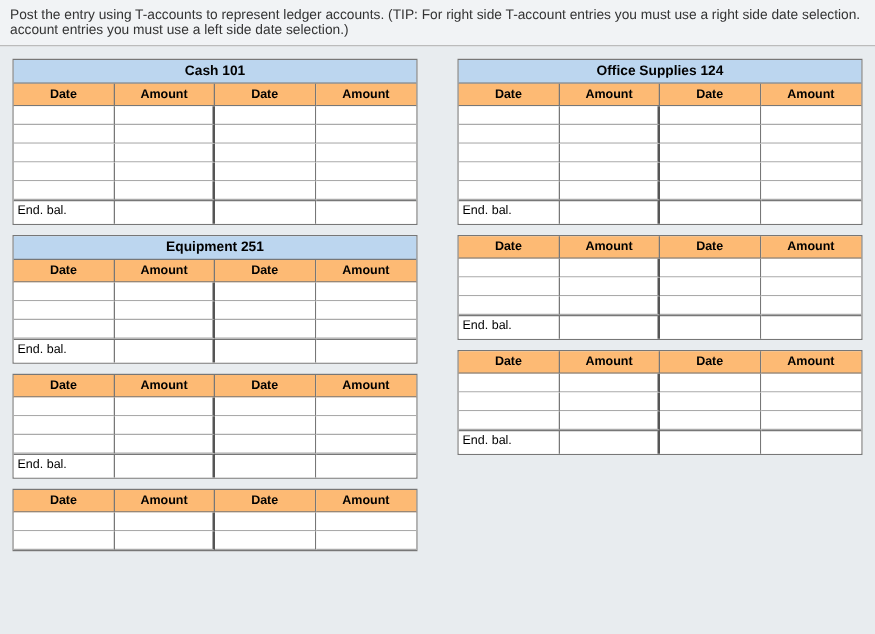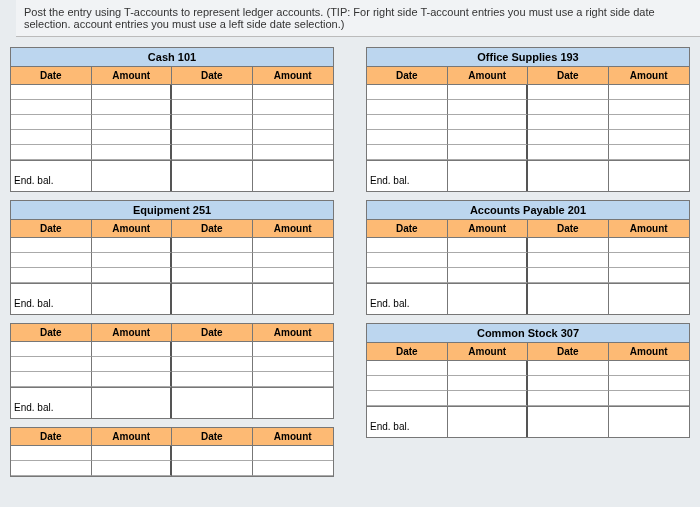--- a/index.html
+++ b/index.html
@@ -10,21 +10,20 @@
     width: 700px;
     height: 507px;
     overflow: hidden;
   }
   .instructions {
     padding: 6px 8px;
     font-size: 11px;
     color: #333;
     border-bottom: 1px solid #bbb;
     background: #f1f3f5;
-    margin-left: 16px;
   }
   .worksheet {
     display: flex;
     gap: 32px;
     padding: 10px 10px 0 10px;
   }
   .col { flex: 1; }
   .t-account {
     margin-bottom: 8px;
     border: 1px solid #777;
@@ -57,21 +56,21 @@
     border-right: 1px solid #777;
     border-bottom: 1px solid #aaa;
     background: #fff;
   }
   .t-row > div:last-child { border-right: none;}
   .t-row > div:nth-child(2) { border-right: 2px solid #555; }
   .t-end > div {
     height: 16px;
     font-size: 10px;
     padding-left: 3px;
-    padding-top: 14px;
+    padding-top: 2px;
     border-right: 1px solid #777;
     border-top: 1px solid #777;
     background: #fff;
   }
   .t-end > div:last-child { border-right: none;}
   .t-end > div:nth-child(2) { border-right: 2px solid #555; }
 </style>
 </head>
 <body>
 
@@ -205,99 +204,97 @@
         <div class="t-row">
           <div></div>
           <div></div>
           <div></div>
           <div></div>
         </div>
       </div>
     </div>
   <div class="col" id="col-right">
       <div class="t-account">
-        <div class="t-title">Office Supplies 193</div>
-        <div class="t-head">
-          <div>Date</div>
-          <div>Amount</div>
-          <div>Date</div>
-          <div>Amount</div>
-        </div>
-        <div class="t-row">
-          <div></div>
-          <div></div>
-          <div></div>
-          <div></div>
-        </div>
-        <div class="t-row">
-          <div></div>
-          <div></div>
-          <div></div>
-          <div></div>
-        </div>
-        <div class="t-row">
-          <div></div>
-          <div></div>
-          <div></div>
-          <div></div>
-        </div>
-        <div class="t-row">
-          <div></div>
-          <div></div>
-          <div></div>
-          <div></div>
-        </div>
-        <div class="t-row">
-          <div></div>
-          <div></div>
-          <div></div>
-          <div></div>
-        </div>
-        <div class="t-end">
-          <div>End. bal.</div>
-          <div></div>
-          <div></div>
-          <div></div>
-        </div>
-      </div>
-      <div class="t-account">
-        <div class="t-title">Accounts Payable 201</div>
-        <div class="t-head">
-          <div>Date</div>
-          <div>Amount</div>
-          <div>Date</div>
-          <div>Amount</div>
-        </div>
-        <div class="t-row">
-          <div></div>
-          <div></div>
-          <div></div>
-          <div></div>
-        </div>
-        <div class="t-row">
-          <div></div>
-          <div></div>
-          <div></div>
-          <div></div>
-        </div>
-        <div class="t-row">
-          <div></div>
-          <div></div>
-          <div></div>
-          <div></div>
-        </div>
-        <div class="t-end">
-          <div>End. bal.</div>
-          <div></div>
-          <div></div>
-          <div></div>
-        </div>
-      </div>
-      <div class="t-account">
-        <div class="t-title">Common Stock 307</div>
+        <div class="t-title">Office Supplies 124</div>
+        <div class="t-head">
+          <div>Date</div>
+          <div>Amount</div>
+          <div>Date</div>
+          <div>Amount</div>
+        </div>
+        <div class="t-row">
+          <div></div>
+          <div></div>
+          <div></div>
+          <div></div>
+        </div>
+        <div class="t-row">
+          <div></div>
+          <div></div>
+          <div></div>
+          <div></div>
+        </div>
+        <div class="t-row">
+          <div></div>
+          <div></div>
+          <div></div>
+          <div></div>
+        </div>
+        <div class="t-row">
+          <div></div>
+          <div></div>
+          <div></div>
+          <div></div>
+        </div>
+        <div class="t-row">
+          <div></div>
+          <div></div>
+          <div></div>
+          <div></div>
+        </div>
+        <div class="t-end">
+          <div>End. bal.</div>
+          <div></div>
+          <div></div>
+          <div></div>
+        </div>
+      </div>
+      <div class="t-account">
+        <div class="t-head">
+          <div>Date</div>
+          <div>Amount</div>
+          <div>Date</div>
+          <div>Amount</div>
+        </div>
+        <div class="t-row">
+          <div></div>
+          <div></div>
+          <div></div>
+          <div></div>
+        </div>
+        <div class="t-row">
+          <div></div>
+          <div></div>
+          <div></div>
+          <div></div>
+        </div>
+        <div class="t-row">
+          <div></div>
+          <div></div>
+          <div></div>
+          <div></div>
+        </div>
+        <div class="t-end">
+          <div>End. bal.</div>
+          <div></div>
+          <div></div>
+          <div></div>
+        </div>
+      </div>
+      <div class="t-account">
         <div class="t-head">
           <div>Date</div>
           <div>Amount</div>
           <div>Date</div>
           <div>Amount</div>
         </div>
         <div class="t-row">
           <div></div>
           <div></div>
           <div></div>

